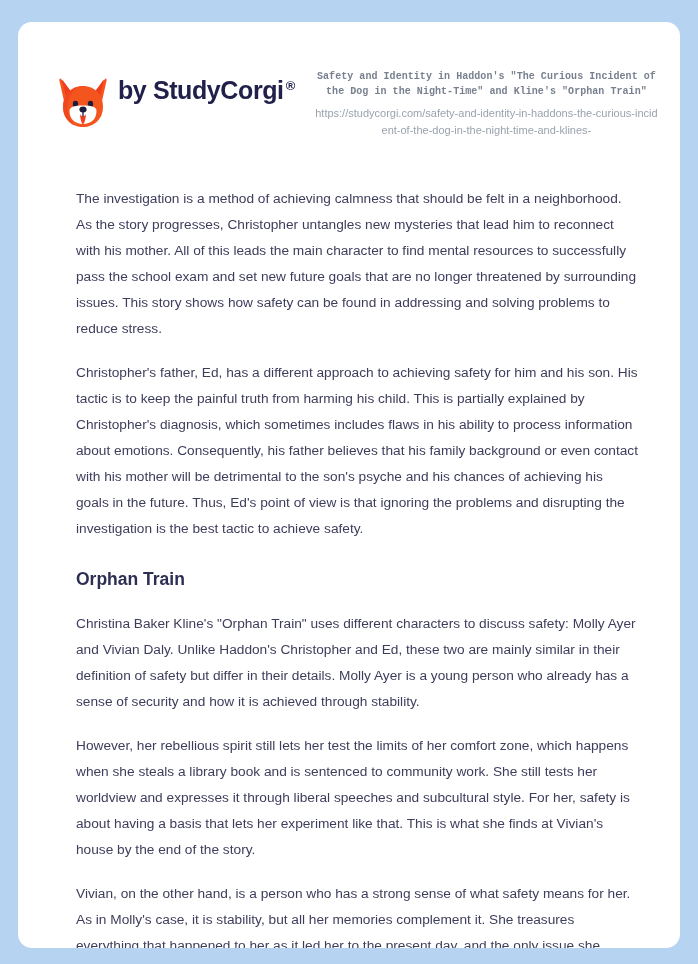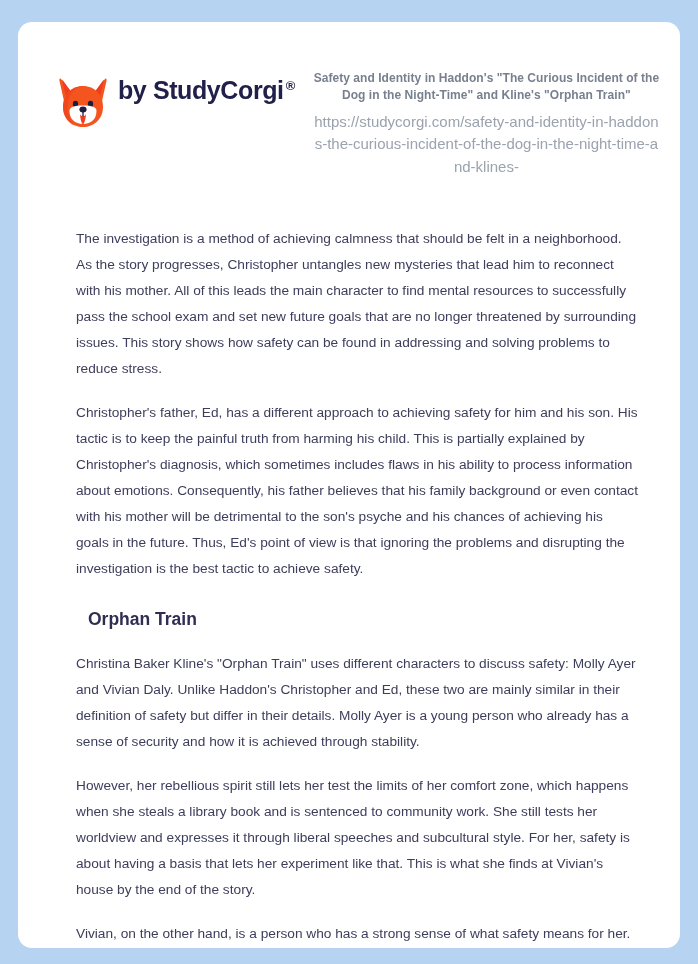--- a/index.html
+++ b/index.html
@@ -58,29 +58,30 @@
     color: #20204a;
     margin-left: 2px;
   }
   .header-meta {
     flex: 1 1 auto;
     text-align: center;
     padding-left: 18px;
     padding-top: 2px;
   }
   .doc-title {
-    font-size: 12px;
+    font-size: 10px;
     font-weight: bold;
     color: #78808f;
     line-height: 1.45;
     margin: 0 0 6px 0;
     letter-spacing: 0.05px;
+    font-family: Liberation Mono, monospace;
   }
   .doc-url {
-    font-size: 15px;
+    font-size: 11px;
     color: #9aa3ae;
     line-height: 1.5;
     margin: 0;
     word-break: break-all;
   }
   
   .doc-body {
     padding: 48px 42px 0 58px;
     box-sizing: border-box;
   }
@@ -88,21 +89,21 @@
     font-size: 13.7px;
     line-height: 26px;
     color: #3d3d5c;
     margin: 0 0 18px 0;
     text-align: left;
   }
   .doc-heading {
     font-size: 17.5px;
     font-weight: bold;
     color: #2e2e52;
-    margin: 26px 0 20px 12px;
+    margin: 26px 0 20px 0;
     line-height: 1.3;
   }
 </style>
 </head>
 <body>
 
 <div class="page-sheet">
 
   <div class="doc-header">
 

